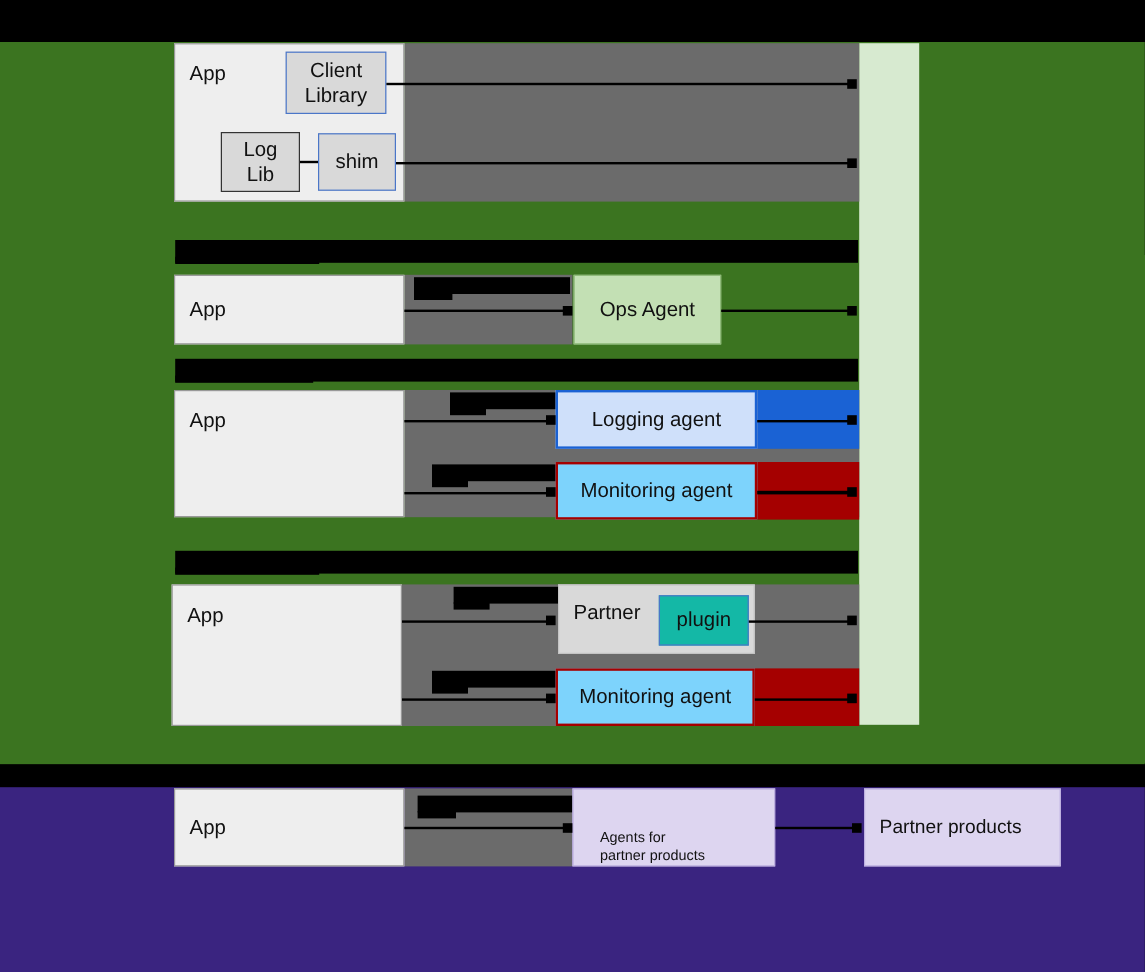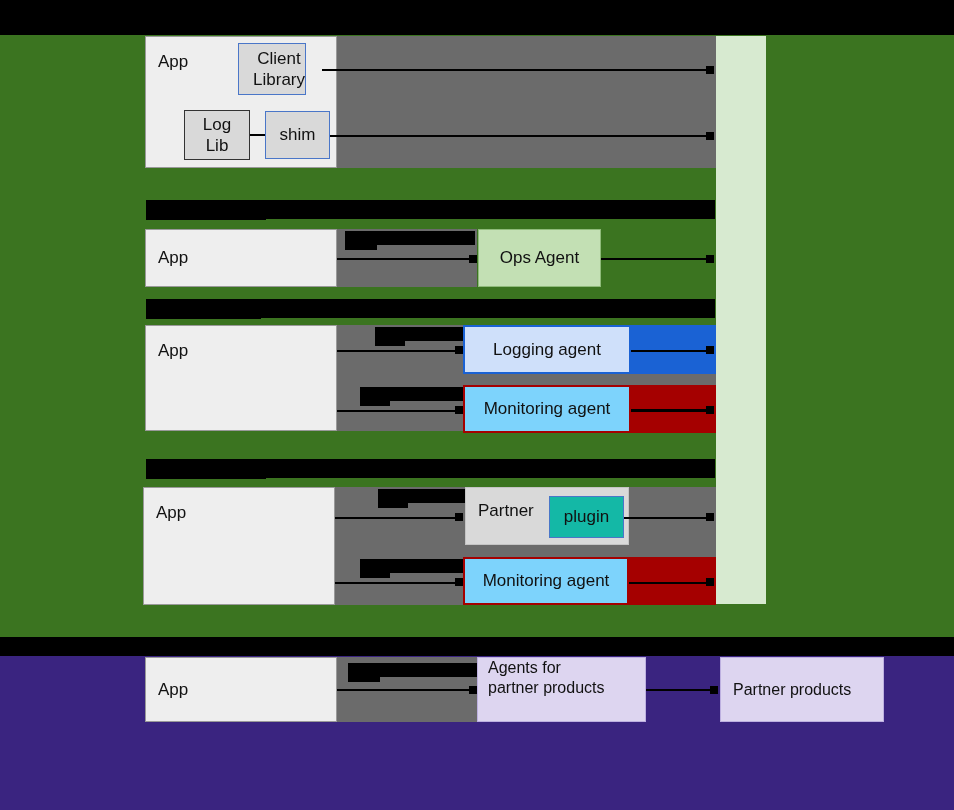--- a/index.html
+++ b/index.html
@@ -125,23 +125,23 @@
     align-items: center;
   }
   .plugin {
     background: #14b8a6;
     border: 1.5px solid #4a76c8;
     justify-content: center;
   }
   .partner-agents {
     background: #ddd5f0;
     border: 1px solid #bdb0e0;
-    padding-left: 10px;
-    align-items: flex-start;
-    font-size: 16px;
+    padding-left: 22px;
+    align-items: flex-end;
+    font-size: 12px;
   }
   .partner-products {
     background: #ddd5f0;
     border: 1px solid #bdb0e0;
     padding-left: 12px;
     align-items: center;
     font-size: 16px;
   }
 
   
@@ -173,21 +173,21 @@
   <div class="band-black-mid"></div>
   <div class="band-purple"></div>
   <div class="green-column"></div>
 
   <div class="fill gray-strip" style="left:337px; top:36px; width:379px; height:132px;"></div>
 
   <div class="abox app-box" style="left:145px; top:36px; width:192px; height:132px;">
     <span>App</span>
   </div>
 
-  <div class="abox client-lib" style="left:238px; top:43px; width:68px; height:52px;justify-content:flex-end;">
+  <div class="abox client-lib" style="left:238px; top:43px; width:84px; height:52px;">
     <span>Client
 Library</span>
   </div>
 
   <div class="abox loglib" style="left:184px; top:110px; width:66px; height:50px;">
     <span>Log
 Lib</span>
   </div>
 
   <div class="abox shim" style="left:265px; top:111px; width:65px; height:48px;">

